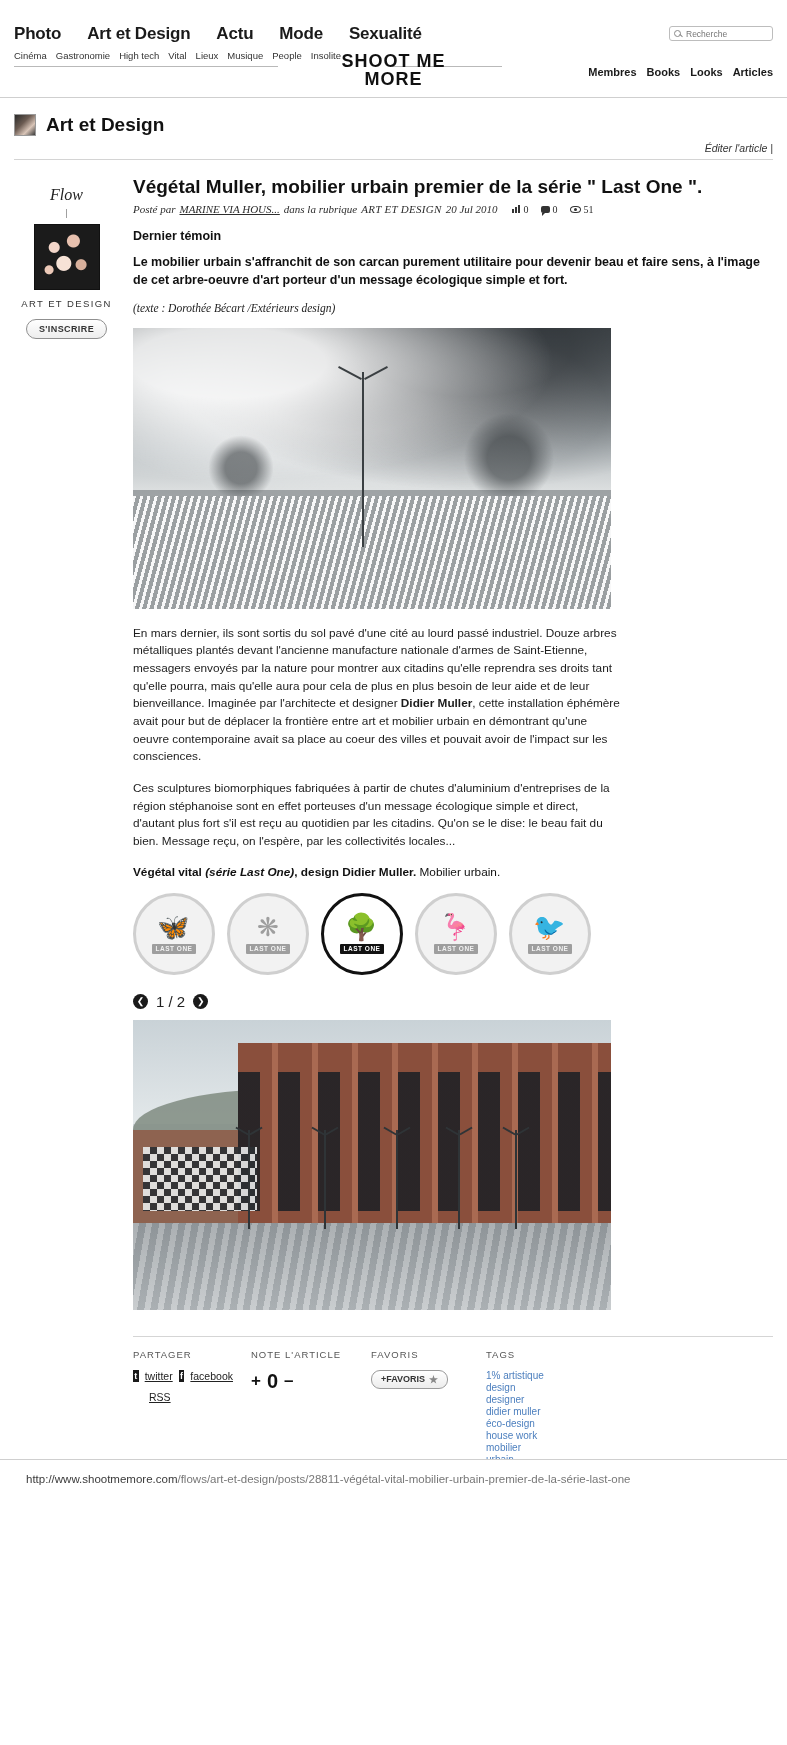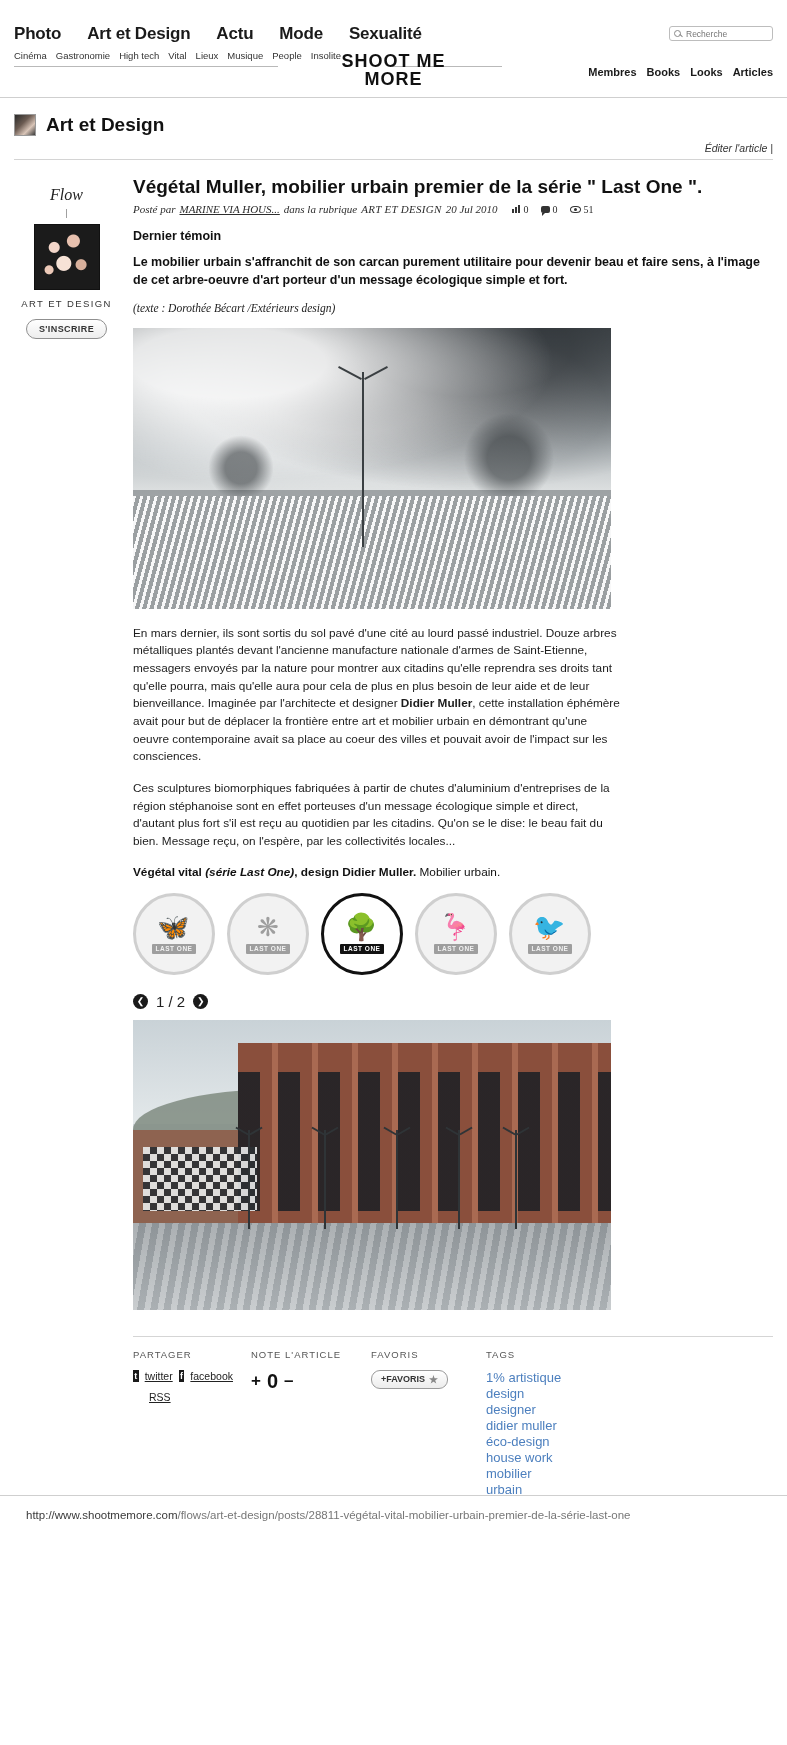--- a/index.html
+++ b/index.html
@@ -462,21 +462,21 @@
   .note-widget .sign { font-size: 17px; }
   .fav-btn {
     border:1px solid #9a9a9a; border-radius: 9px;
     background: linear-gradient(#fff,#ececec);
     font-size: 9px; font-weight:bold; color:#333;
     padding: 3px 9px; display:inline-flex; align-items:center; gap:4px;
     cursor:pointer;
   }
   .fav-btn .star { color:#888; font-size: 10px; }
   .tags { display:flex; flex-direction: column; gap: 1px; }
-  .tags a { font-size: 13px; color:#4c7fbe; text-decoration:none; }
+  .tags a { font-size: 10px; color:#4c7fbe; text-decoration:none; }
 
   
   .statusbar {
     position: absolute;
     left: 0; bottom: 0;
     width: 787px;
     height: 40px;
     border-top: 1px solid #cfcfcf;
     background: #fff;
     display:flex; align-items:center;

